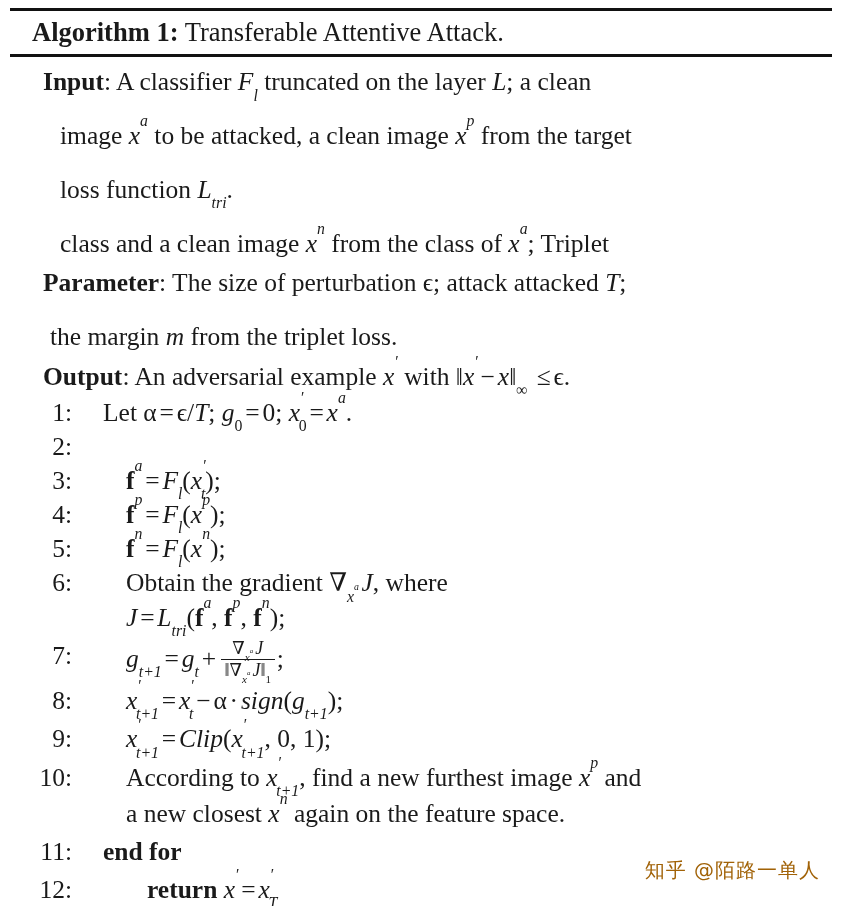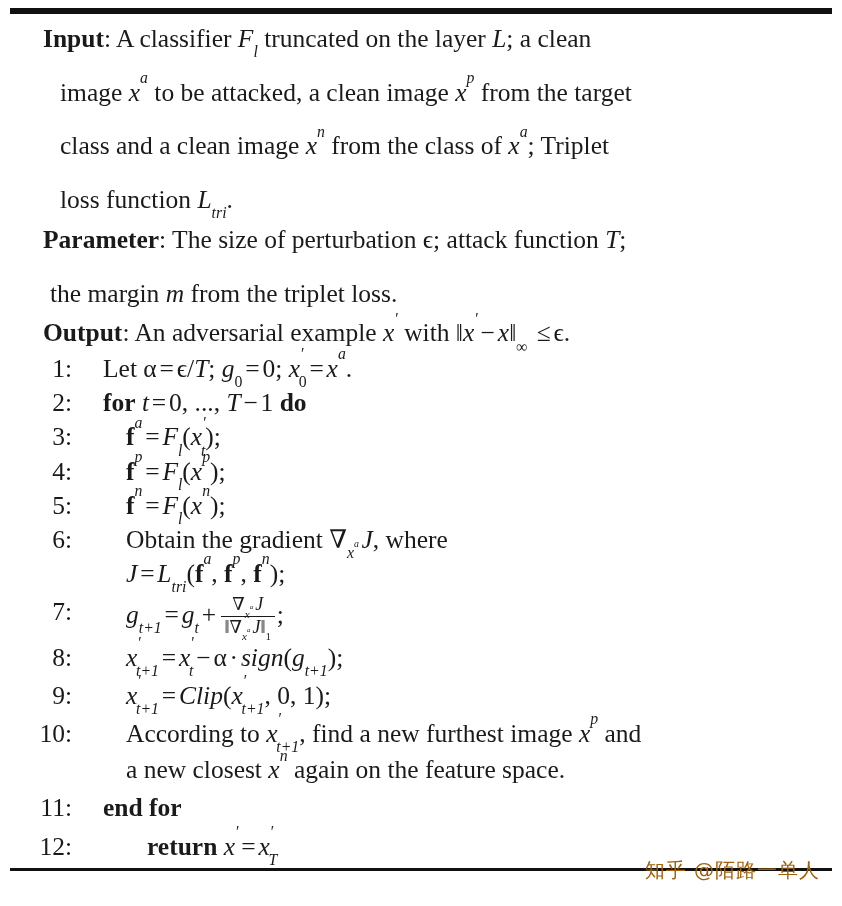--- a/index.html
+++ b/index.html
@@ -111,20 +111,24 @@
     user-select: none;
   }
 </style>
 </head>
 <body>
 
 <div class="algorithm">
 
   <div class="rule-thick"></div>
 
+  <div class="caption">
+    <span class="alg-label">Algorithm 1:</span>
+    <span>Transferable Attentive Attack.</span>
+  </div>
 
   <div class="rule-mid"></div>
 
   <div class="body-block">
 
     <div class="io-row">
       <span class="kw">Input</span><span>:</span>
       <span>
         <span>A classifier</span>
         <span class="mi"><span>F</span><sub class="mi">l</sub></span>
@@ -133,38 +137,38 @@
         <span>a clean</span>
       </span>
       <span class="cont">
         <span>image</span>
         <span class="mi"><span>x</span><sup class="mi">a</sup></span>
         <span>to be attacked, a clean image</span>
         <span class="mi"><span>x</span><sup class="mi">p</sup></span>
         <span>from the target</span>
       </span>
       <span class="cont">
+        <span>loss function</span>
+        <span class="mi"><span>L</span><sub class="mi">tri</sub></span><span>.</span>
+      </span>
+      <span class="cont">
         <span>class and a clean image</span>
         <span class="mi"><span>x</span><sup class="mi">n</sup></span>
         <span>from the class of</span>
         <span class="mi"><span>x</span><sup class="mi">a</sup></span><span>;</span>
         <span>Triplet</span>
       </span>
-      <span class="cont">
-        <span>loss function</span>
-        <span class="mi"><span>L</span><sub class="mi">tri</sub></span><span>.</span>
-      </span>
     </div>
 
     <div class="io-row" style="padding-top:2px;">
       <span class="kw">Parameter</span><span>:</span>
       <span>
         <span>The size of perturbation</span>
         <span class="mup">ϵ</span><span>;</span>
-        <span>attack function</span>
+        <span>attack attacked</span>
         <span class="mi">T</span><span>;</span>
       </span>
       <span class="cont" style="padding-left:7px;">
         <span>the margin</span>
         <span class="mi">m</span>
         <span>from the triplet loss.</span>
       </span>
     </div>
 
     <div class="io-row" style="padding-top:2px;">
@@ -183,26 +187,20 @@
       <span class="code">
         <span>Let</span>
         <span class="mup">α</span><span class="op">=</span><span class="mup">ϵ</span><span>/</span><span class="mi">T</span><span>;</span>
         <span class="mi"><span>g</span><sub class="mup">0</sub></span><span class="op">=</span><span class="mup">0</span><span>;</span>
         <span class="mi"><span>x</span><sup class="prime">′</sup><sub class="mup" style="margin-left:-0.30em">0</sub></span><span class="op">=</span><span class="mi"><span>x</span><sup class="mi">a</sup></span><span>.</span>
       </span>
     </div>
 
     <div class="line">
       <span class="num">2:</span>
-      <span class="code">
-        <span class="bf">for</span>
-        <span class="mi">t</span><span class="op">=</span><span class="mup">0, ...,</span>
-        <span class="mi">T</span><span class="op">−</span><span class="mup">1</span>
-        <span class="bf">do</span>
-      </span>
     </div>
 
     <div class="line">
       <span class="num">3:</span>
       <span class="code ind1">
         <span class="mbf"><span>f</span><sup class="mi" style="font-weight:normal">a</sup></span><span class="op">=</span><span class="mi"><span>F</span><sub class="mi">l</sub></span><span class="mup">(</span><span class="mi"><span>x</span><sup class="prime">′</sup><sub class="mi" style="margin-left:-0.30em">t</sub></span><span class="mup">)</span><span>;</span>
       </span>
     </div>
 
     <div class="line">

